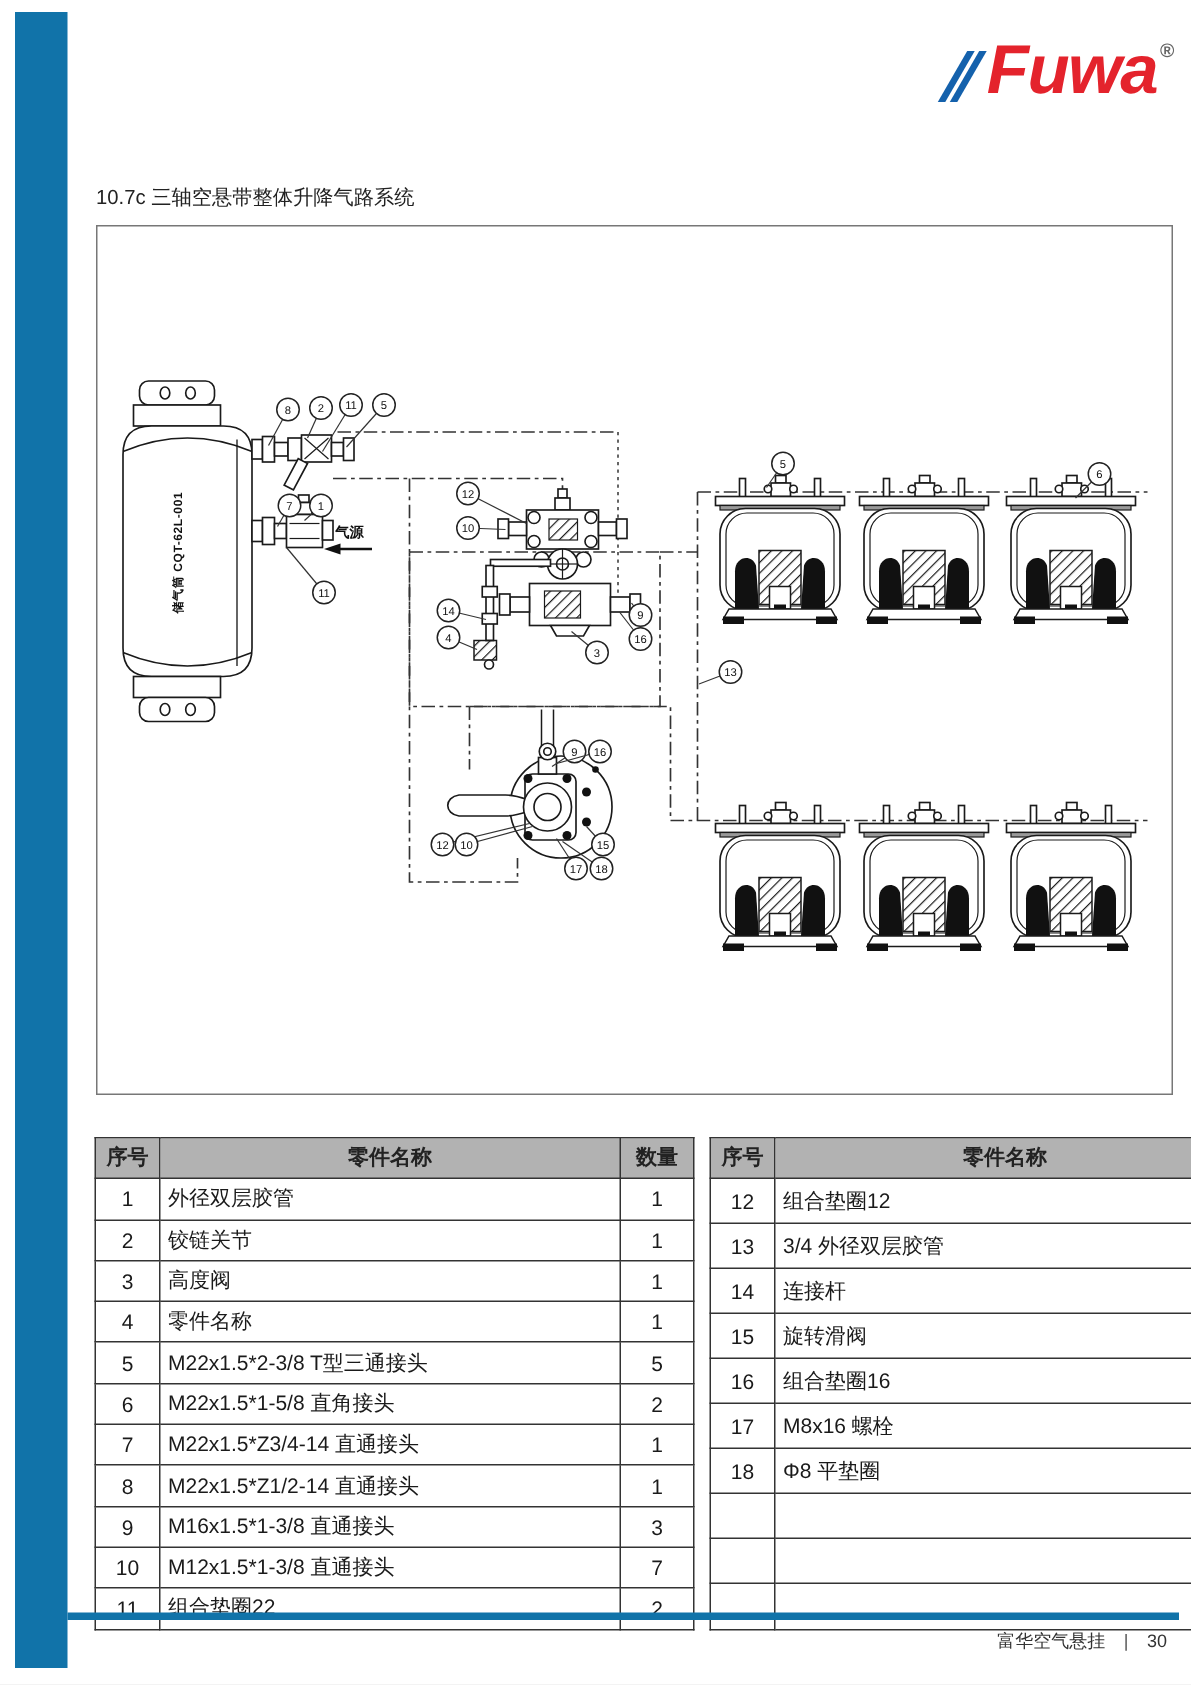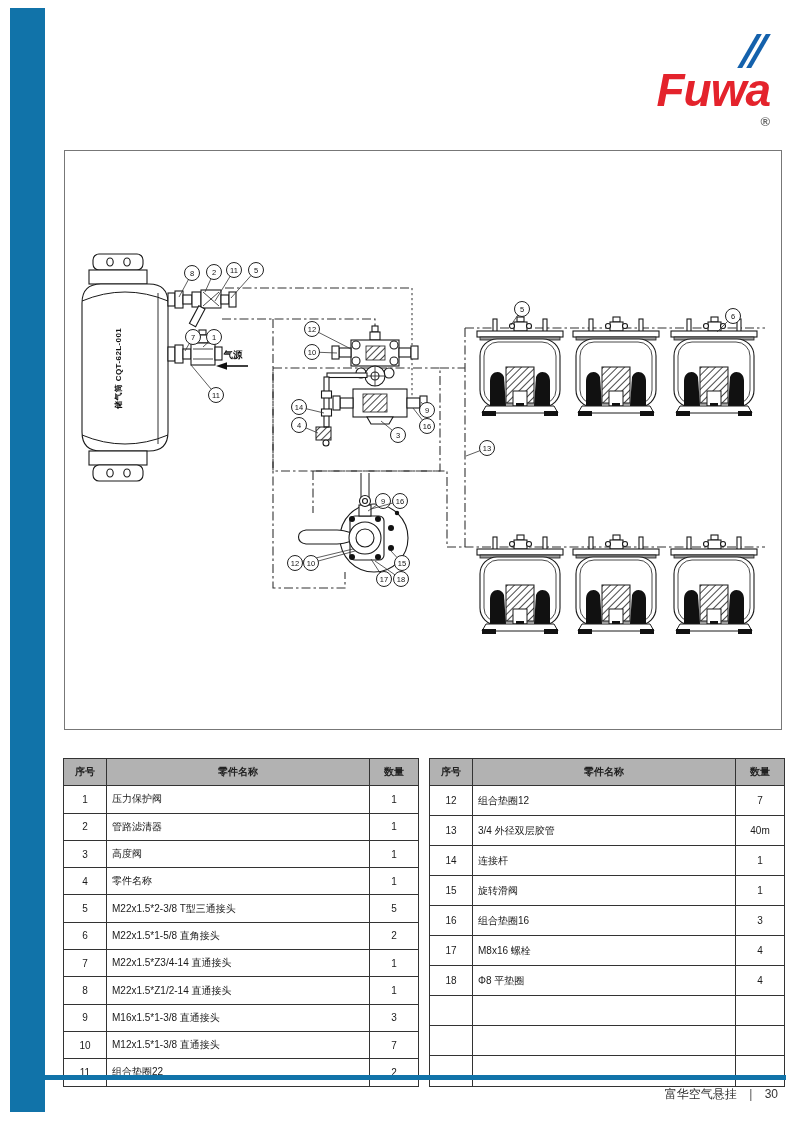--- a/index.html
+++ b/index.html
@@ -3,38 +3,38 @@
 <meta charset="utf-8">
 <style>
   html,body { margin:0; padding:0; background:#e9e9e9; }
   .page {
     position:relative; width:794px; height:1123px; background:#ffffff;
     font-family:"Liberation Sans","DejaVu Sans",sans-serif; overflow:hidden; margin:0 auto;
   }
   .leftbar { position:absolute; left:10px; top:8px; width:35px; height:1104px; background:#1173a9; }
 
   
-  .logo { position:absolute; top:24px; right:24px; display:flex; align-items:flex-end;flex-direction:column; }
+  .logo { position:absolute; top:24px; right:11px; display:flex; align-items:flex-start; }
   .stripes { display:flex; margin-top:10px; margin-right:6px; }
   .stripes i { display:block; width:5px; height:34px; background:#1461ac; transform:skewX(-30deg); margin-right:3.5px; }
   .logo-text { color:#e4232c; font-style:italic; font-weight:bold; font-size:46px; line-height:44px; letter-spacing:-1px; }
   .logo-reg { color:#666; font-size:13px; font-weight:bold; margin-top:2px; margin-left:2px; }
 
   .page-title { position:absolute; left:64px; top:123px; font-size:13.5px; color:#222; }
 
   .diagram { position:absolute; left:64px; top:150px; width:716px; height:578px; border:1px solid #777; background:#fff; }
   svg text { font-family:"Liberation Sans","DejaVu Sans",sans-serif; }
   .comp { fill:#fff; stroke:#1a1a1a; stroke-width:1.1; }
   .dd   { fill:none; stroke:#333; stroke-width:1.1; stroke-dasharray:9 3 2.5 3; }
   .dot  { fill:none; stroke:#333; stroke-width:1;   stroke-dasharray:2.2 2.8; }
   .ldr  { stroke:#333; stroke-width:0.8; }
 
   
   .tables { position:absolute; left:63px; top:758px; display:flex; gap:10px; }
-  table.parts { border-collapse:collapse; table-layout:fixed; width:356px; font-size:10px; color:#1a1a1a; }
+  table.parts { border-collapse:collapse; table-layout:fixed; width:400px; font-size:14px; color:#1a1a1a; }
   table.parts th, table.parts td { border:1px solid #333; height:18.3px; padding:0 5px; overflow:hidden; white-space:nowrap; }
   table.parts th { background:#b2b2b2; font-weight:600; color:#222; text-align:center; }
   table.parts .c-num { width:38px; text-align:center; padding:0 2px; }
   table.parts .c-qty { width:44px; text-align:center; padding:4px 2px; }
   table.parts th.c-num, table.parts th.c-qty { text-align:center; }
 
   .footer-line { position:absolute; left:45px; top:1075px; width:741px; height:5px; background:#1173a9; }
   .footer-text { position:absolute; right:16px; top:1086px; font-size:12px; color:#333;margin-left:20px; }
   .footer-text .sep { margin:0 9px; color:#555; }
 </style>
@@ -46,20 +46,21 @@
 
   <div class="logo">
     <span class="stripes">
         <i></i>
         <i></i>
       </span>
     <span class="logo-text">Fuwa</span>
     <span class="logo-reg">®</span>
   </div>
 
+  <div class="page-title">10.7c  三轴空悬带整体升降气路系统</div>
 
   <div class="diagram">
     <svg viewBox="0 0 716 578" width="716" height="578">
       <defs>
         <pattern id="hatch" width="5" height="5" patternUnits="userSpaceOnUse" patternTransform="rotate(45)">
           <line x1="0" y1="0" x2="0" y2="5" stroke="#1a1a1a" stroke-width="1.6"></line>
         </pattern>
         <g id="spring">
           <rect x="16" y="0" width="4" height="13" class="comp"></rect>
           <rect x="66" y="0" width="4" height="13" class="comp"></rect>
@@ -340,26 +341,26 @@
         <thead>
           <tr>
             <th class="c-num">序号</th>
             <th class="c-name">零件名称</th>
             <th class="c-qty">数量</th>
           </tr>
         </thead>
         <tbody>
           <tr>
             <td class="c-num">1</td>
-            <td class="c-name">压力保护阀</td>
+            <td class="c-name">外径双层胶管</td>
             <td class="c-qty">1</td>
           </tr>
           <tr>
             <td class="c-num">2</td>
-            <td class="c-name">管路滤清器</td>
+            <td class="c-name">铰链关节</td>
             <td class="c-qty">1</td>
           </tr>
           <tr>
             <td class="c-num">3</td>
             <td class="c-name">高度阀</td>
             <td class="c-qty">1</td>
           </tr>
           <tr>
             <td class="c-num">4</td>
             <td class="c-name">零件名称</td>

